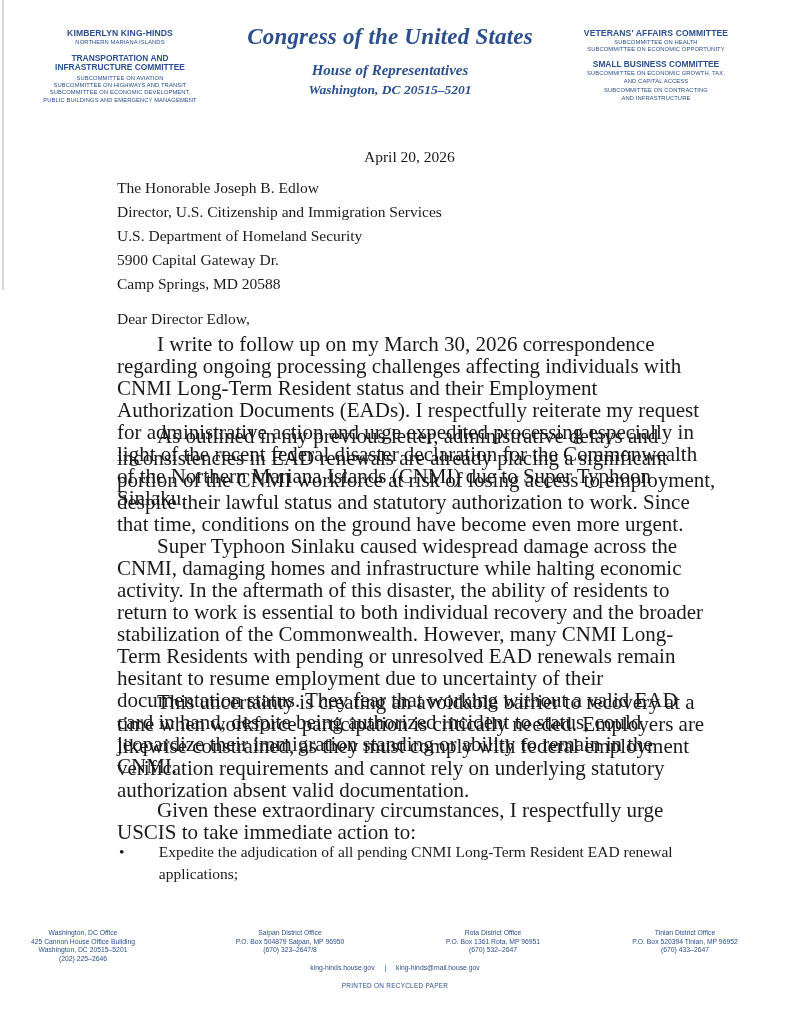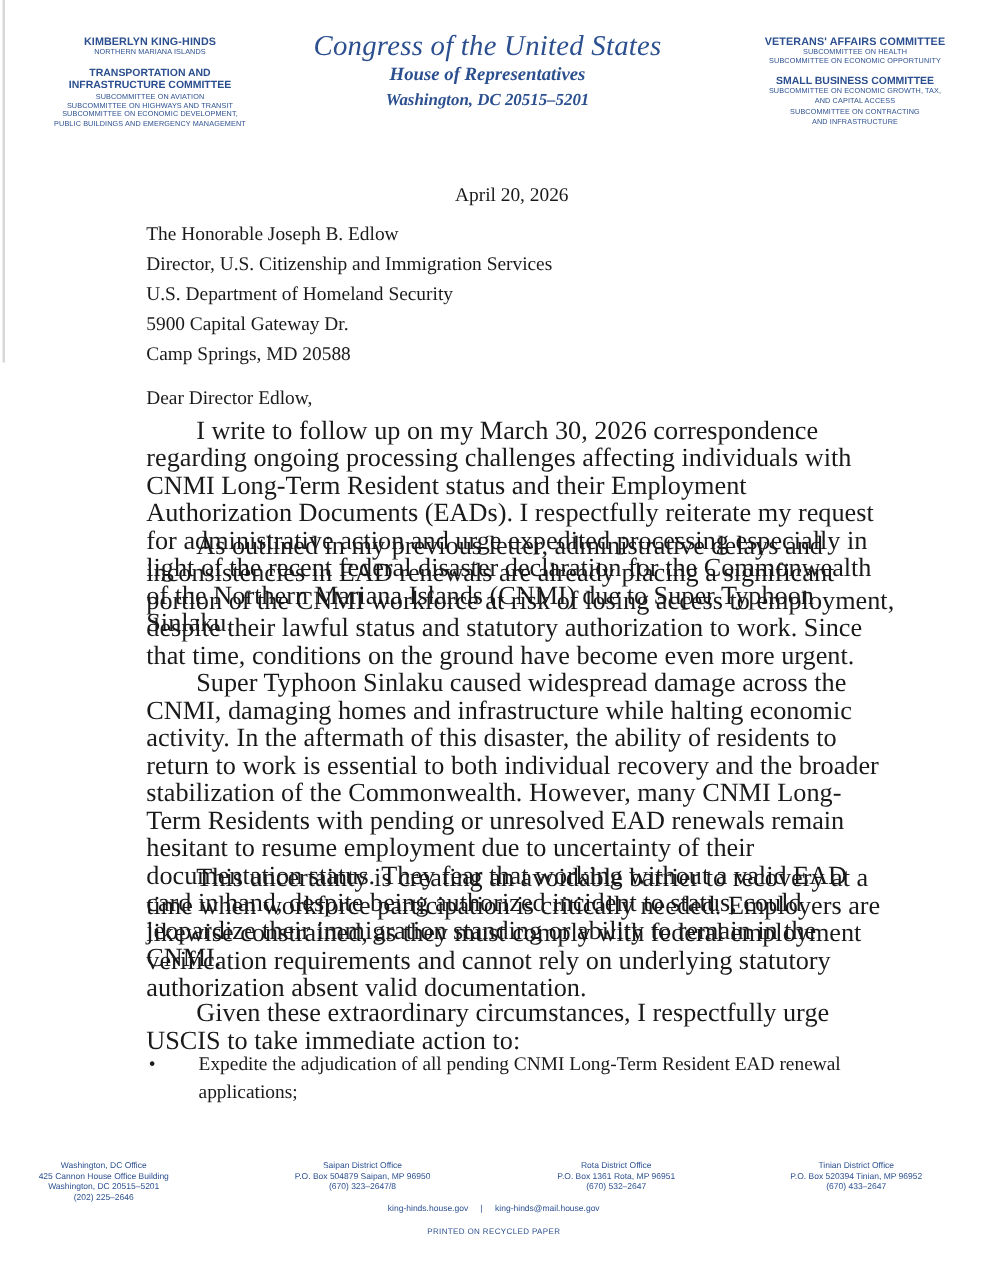--- a/index.html
+++ b/index.html
@@ -3,30 +3,30 @@
   <meta charset="utf-8">
   <style>
     html, body { margin: 0; padding: 0; }
     body {
       width: 791px; height: 1024px; background: #ffffff; position: relative; overflow: hidden;
       font-family: "Liberation Serif", serif; color: #1a1a1a;
     }
     .scan-edge { position: absolute; left: 2px; top: 0; width: 2px; height: 290px; background: #d8d8d8; }
     .lh-left { position: absolute; left: 20px; top: 28px; width: 200px; text-align: center;
       font-family: "Liberation Sans", sans-serif; color: #2b4f8f; }
-    .lh-right { position: absolute; left: 584px; top: 28px; width: 200px; text-align: center;
+    .lh-right { position: absolute; left: 556px; top: 28px; width: 200px; text-align: center;
       font-family: "Liberation Sans", sans-serif; color: #2b4f8f; }
     .lh-name { font-weight: bold; font-size: 8.6px; letter-spacing: 0.1px; }
     .lh-sub-u { font-size: 6.4px; text-transform: uppercase; line-height: 9.5px; letter-spacing: 0.1px; }
     .lh-small { font-size: 5.8px; text-transform: uppercase; line-height: 7.4px; letter-spacing: 0.1px; }
     .lh-comm { font-weight: bold; font-size: 8.4px; line-height: 9.5px; margin-top: 6px; }
     .lh-center { position: absolute; left: 225px; top: 24px; width: 330px; text-align: center;
       font-family: "Liberation Serif", serif; color: #2b4f8f; }
-    .lh-title { font-size: 23px; font-weight: normal; letter-spacing: 0.2px; font-style: italic; }
-    .lh-house { font-size: 15px; font-weight: bold; font-style: italic; margin-top: 2px; }
+    .lh-title { font-size: 23px; font-weight: bold; letter-spacing: 0.2px; font-style: italic; }
+    .lh-house { font-size: 15px; font-weight: bold; font-style: italic; margin-top: 12px; }
     .lh-addr { font-size: 13.5px; font-weight: bold; font-style: italic; margin-top: 3px; }
     .date { position: absolute; left: 364px; top: 148px; font-size: 15.5px; }
     .addressee { position: absolute; left: 117px; top: 176px; font-size: 15.5px; line-height: 24px; }
     .salutation { position: absolute; left: 117px; top: 298px; font-size: 15.5px; margin-top: 12px; }
     .para { position: absolute; left: 117px; width: 600px; font-size: 21px; line-height: 22px; text-indent: 40px; }
     .bullet-row { position: absolute; left: 117px; top: 841px; width: 600px; font-size: 15.5px; line-height: 22px; display: flex; }
     .bullet-dot { width: 40px; text-align: left; padding-left: 2px; }
     .bullet-text { width: 560px; }
     .footer-col { position: absolute; top: 929px; text-align: center; font-family: "Liberation Sans", sans-serif;
       font-size: 6.8px; color: #2b4f8f; line-height: 8.6px; }

